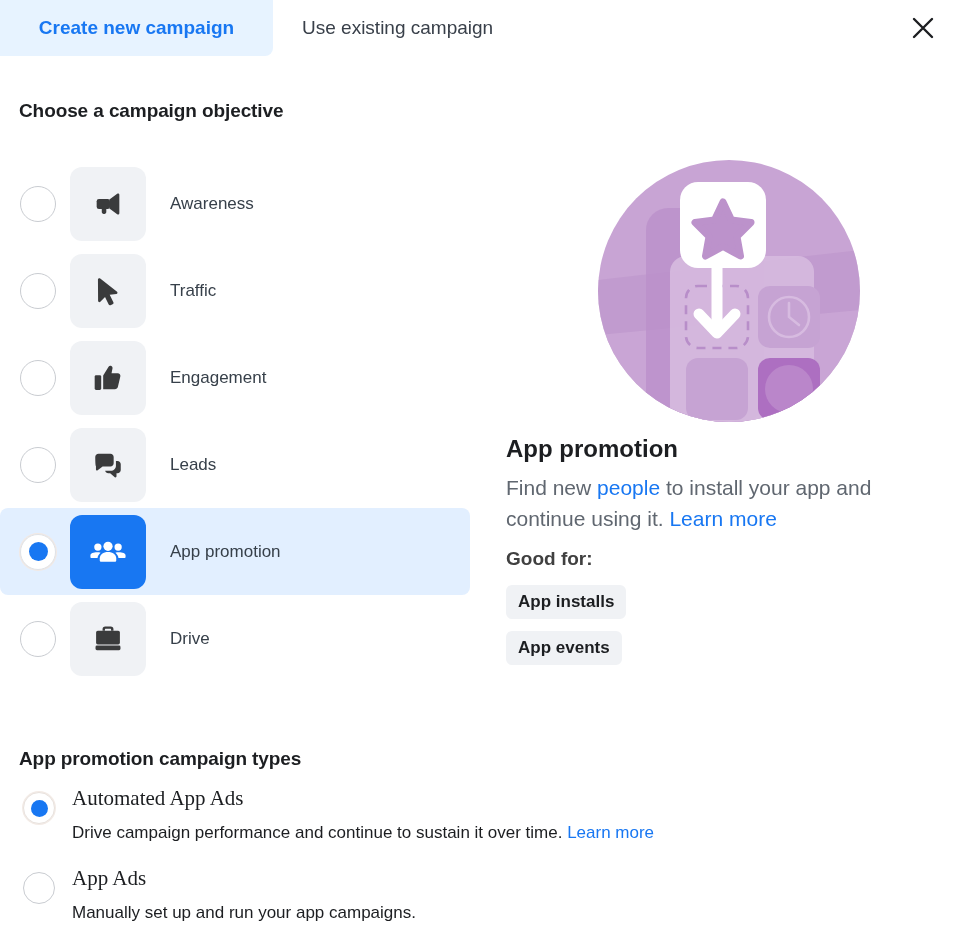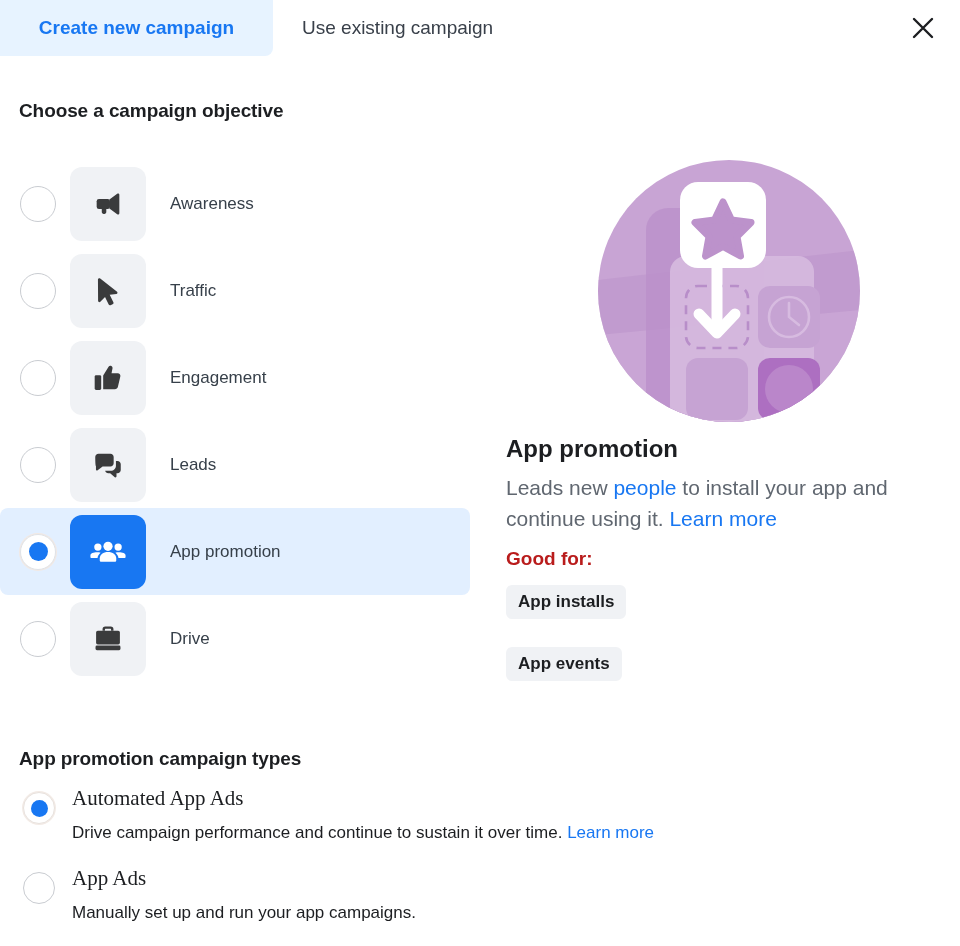--- a/index.html
+++ b/index.html
@@ -77,27 +77,27 @@
     position: absolute; left: 0; top: 275px;
     font-size: 24px; font-weight: bold; color: #1c1e21;
   }
   .detail-desc {
     position: absolute; left: 0; top: 312px; width: 410px;
     font-size: 21px; line-height: 31px; color: #606770;
   }
   .detail-desc a { color: #1877f2; text-decoration: none; }
   .good-for {
     position: absolute; left: 0; top: 388px;
-    font-size: 19px; font-weight: bold; color: #b91c1c;
+    font-size: 19px; font-weight: bold; color: #404040;
   }
   .chips { position: absolute; left: 0; top: 425px; }
   .chip {
     display: inline-block; background: #f0f2f5; border-radius: 6px;
     padding: 7px 12px; font-size: 17px; font-weight: bold; color: #1c1e21;
-    margin-bottom: 28px;
+    margin-bottom: 12px;
   }
   .chip-row { display: block; }
 
   
   .types { position: absolute; left: 0; top: 786px; width: 800px; }
   .type-row { position: relative; height: 80px; }
   .type-radio {
     position: absolute; left: 23px; top: 6px;
     width: 32px; height: 32px; border-radius: 50%;
     border: 1px solid #c9ccd1; background: #fff;
@@ -250,21 +250,21 @@
         <path d="M101 154 L119 173 L137 154" fill="none" stroke="#ffffff" stroke-width="11" stroke-linecap="round" stroke-linejoin="round"></path>
 
         <rect x="82" y="22" width="86" height="86" rx="18" fill="#ffffff"></rect>
         <path d="M125 42 L133.5 60 L153 62.5 L139 76.5 L142.5 96 L125 86.5 L107.5 96 L111 76.5 L97 62.5 L116.5 60 Z" fill="#bc92cb" stroke="#bc92cb" stroke-width="7" stroke-linejoin="round"></path>
       </g>
     </svg>
 
     <div class="detail-title">App promotion</div>
 
     <div class="detail-desc">
-      <span>Leads new </span><a href="#">people</a><span> to install your app and continue using it. </span><a href="#">Learn more</a>
+      <span>Find new </span><a href="#">people</a><span> to install your app and continue using it. </span><a href="#">Learn more</a>
     </div>
 
     <div class="good-for">Good for:</div>
 
     <div class="chips">
       <span class="chip-row"><span class="chip">App installs</span></span>
       <span class="chip-row"><span class="chip">App events</span></span>
     </div>
   </div>
 

